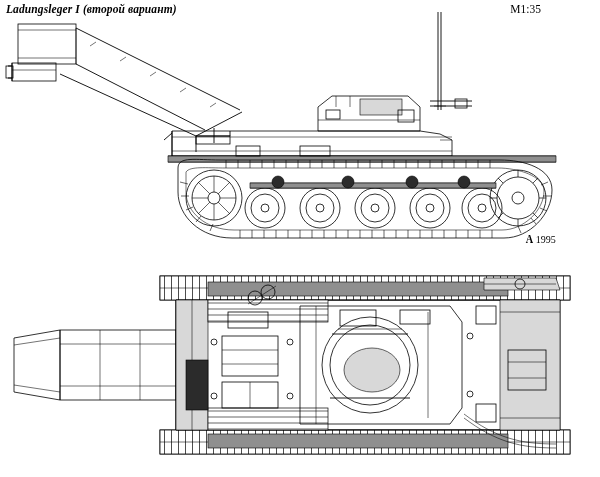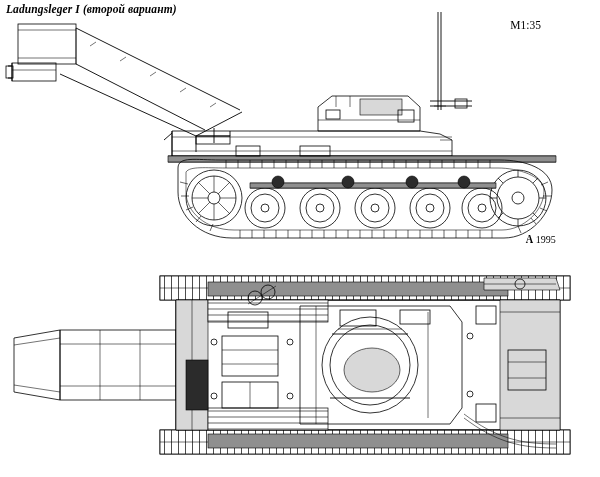--- a/index.html
+++ b/index.html
@@ -33,21 +33,20 @@
     letter-spacing: 0.1px;
     white-space: nowrap;
   }
   .scale-label {
     position: absolute;
     right: 7px;
     top: 3px;
     font-family: "Liberation Serif", serif;
     font-size: 11.5px;
     white-space: nowrap;
-    margin-top: 16px;
   }
   .artist-signature {
     position: absolute;
     left: 525px;
     top: 232px;
     font-family: "Liberation Serif", serif;
     font-size: 10px;
     white-space: nowrap;
     text-align: right;
   }

